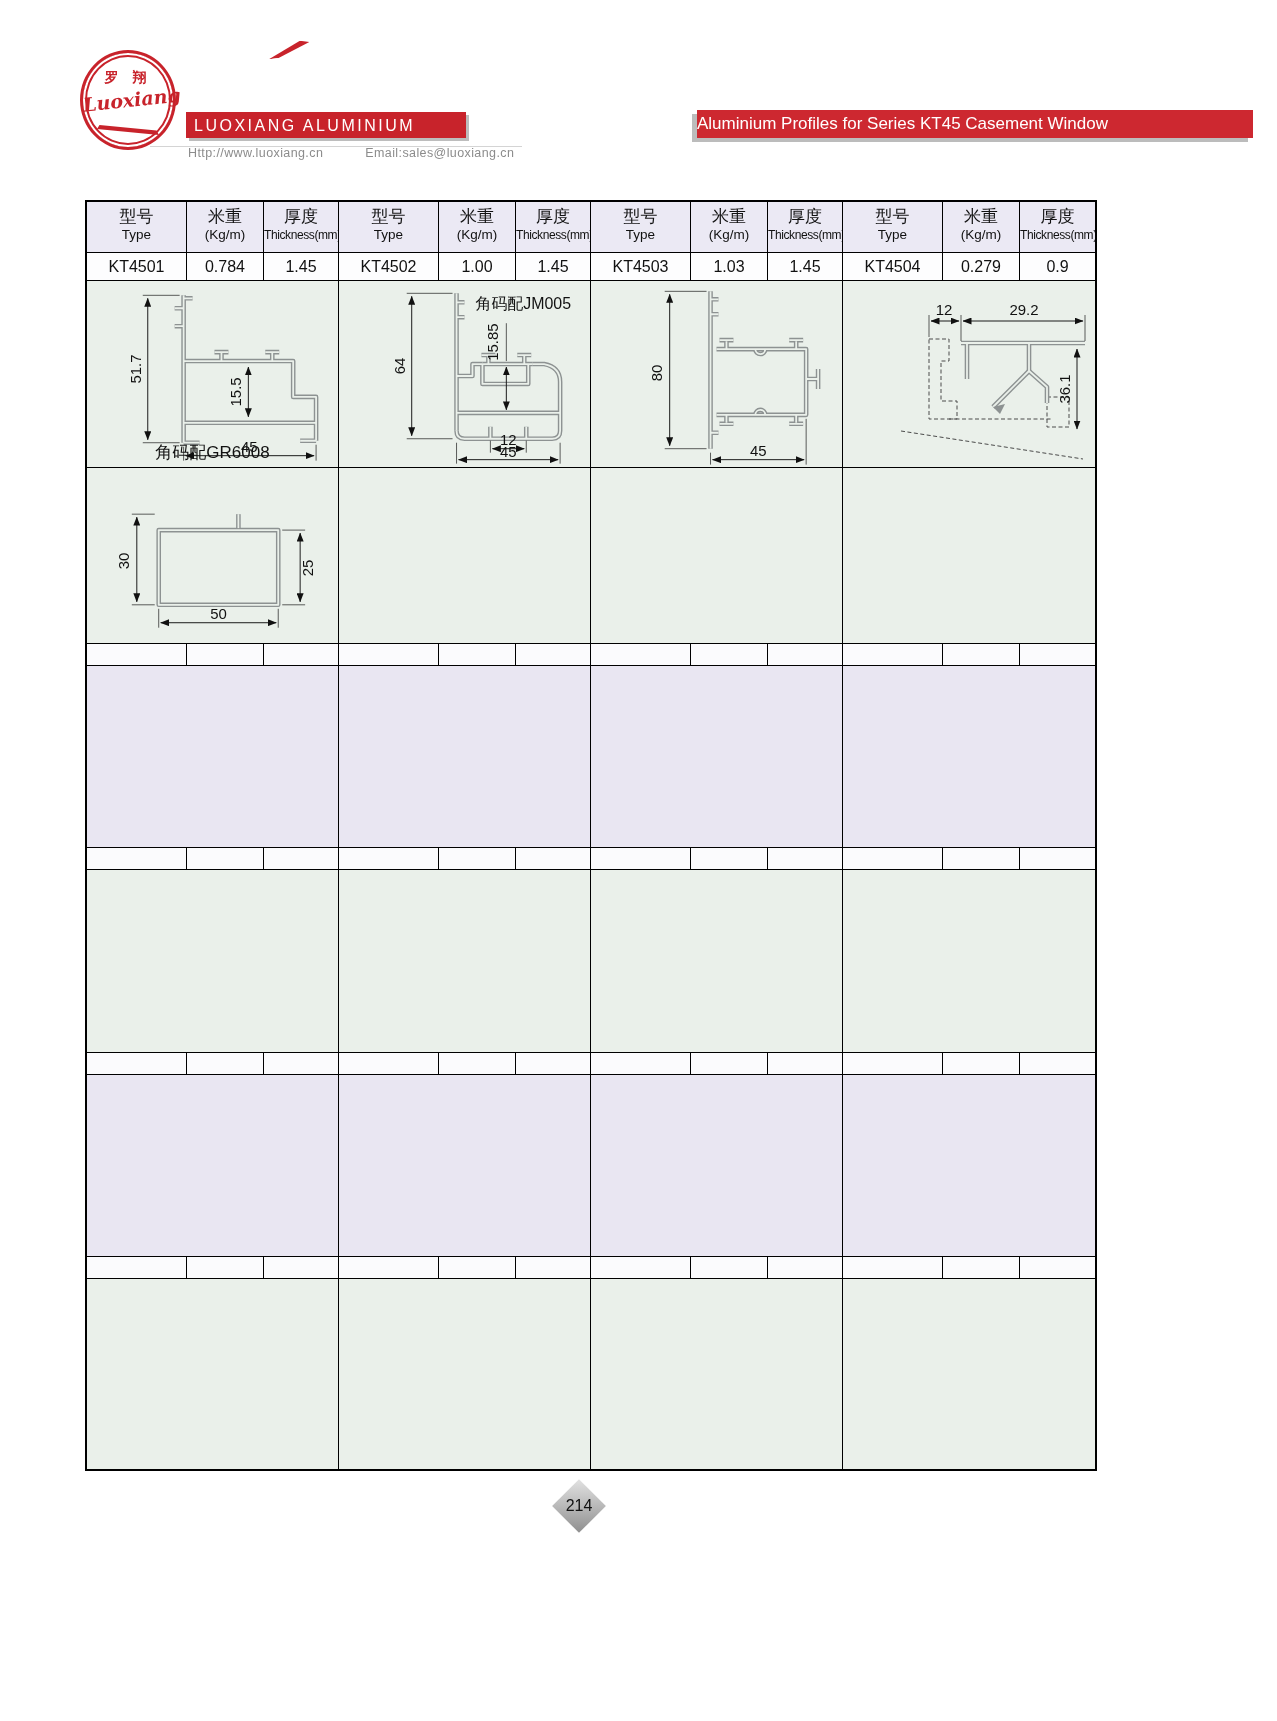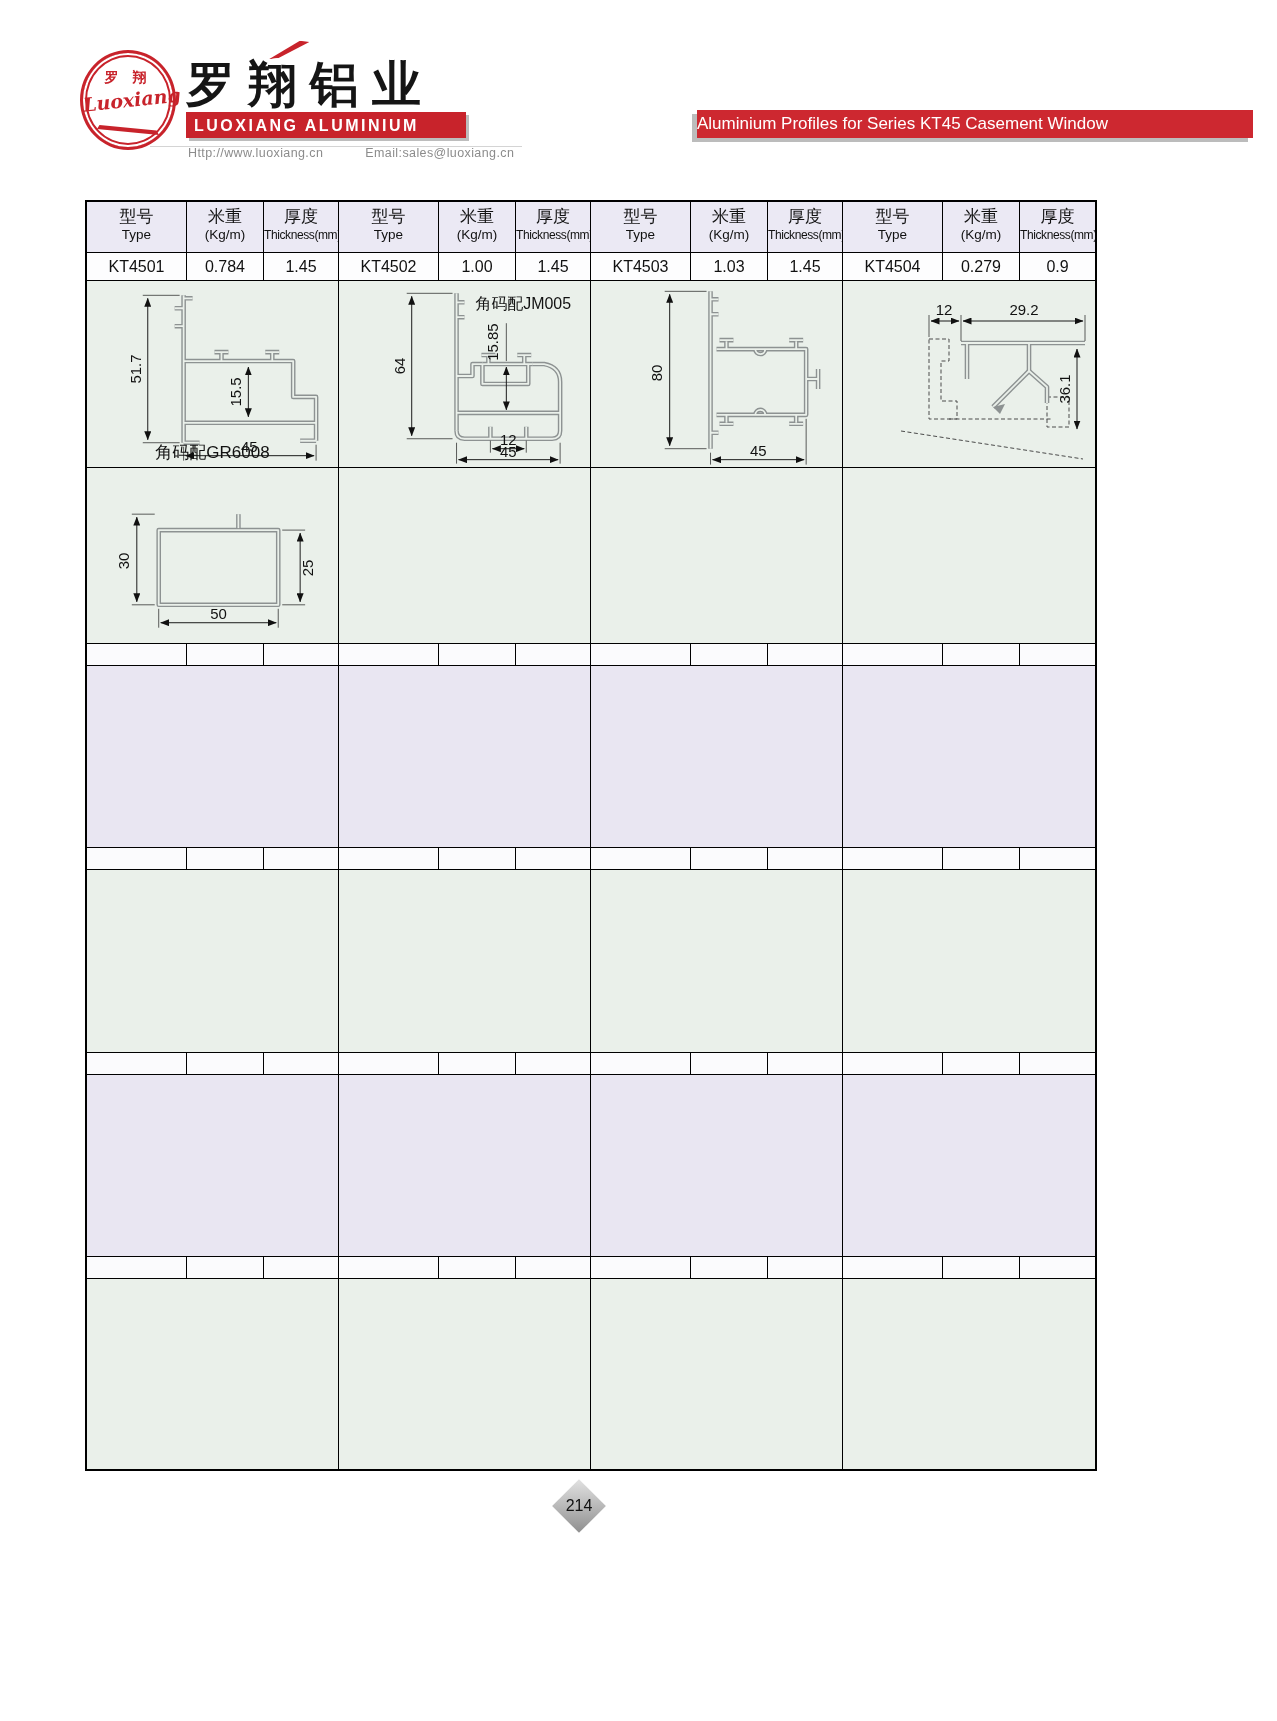--- a/index.html
+++ b/index.html
@@ -13,21 +13,21 @@
   .logo-cn{margin-top:16px;font-size:14px;font-weight:bold;color:#c8232b;letter-spacing:5px;}
   .logo-script{font-family:"DejaVu Serif",serif;font-style:italic;font-weight:bold;
       font-size:19px;color:#c8232b;transform:rotate(-6deg);margin-top:2px;}
   .logo-swoosh{position:absolute;left:14px;bottom:12px;width:62px;height:10px;background:#c8232b;
       clip-path:polygon(0 40%,100% 100%,96% 55%,4% 0);}
   .brand-cn{position:absolute;left:186px;top:52px;font-size:49px;font-weight:bold;color:#151515;
       letter-spacing:13px;white-space:nowrap;}
   .brand-accent{position:absolute;left:268px;top:42px;width:42px;height:15px;background:#c8232b;
       clip-path:polygon(0 100%,78% 0,100% 14%,22% 100%);transform:rotate(-6deg);}
   .brand-bar{position:absolute;left:186px;top:112px;width:272px;height:26px;background:#c8232b;
-      color:#fff;font-size:16px;font-weight:bold;letter-spacing:2.5px;line-height:27px;
+      color:#fff;font-size:16px;font-weight:normal;letter-spacing:2.5px;line-height:27px;
       padding-left:8px;box-shadow:3px 3px 0 #bdbdbd;white-space:nowrap;}
   .brand-rule{position:absolute;left:150px;top:146px;width:372px;height:1px;background:#d4d4d4;}
   .brand-contact{position:absolute;left:188px;top:146px;font-size:12.5px;color:#8c8c8c;
       letter-spacing:0.4px;}
   .brand-contact span{margin-right:42px;}
 
   .title-cn{position:absolute;right:186px;top:68px;font-size:30px;font-weight:bold;color:#0d0d0d;
       letter-spacing:1px;white-space:nowrap;}
   .title-bar{position:absolute;left:697px;right:0;top:110px;height:28px;background:#cd2830;
       color:#fff;font-size:17px;line-height:28px;text-align:left;box-shadow:-5px 4px 0 #bcbcbc;
@@ -81,21 +81,20 @@
 </svg>
 
 <div class="page">
 
   <div class="logo-circle">
     <div class="logo-cn">罗 翔</div>
     <div class="logo-script">Luoxiang</div>
     <div class="logo-swoosh"></div>
   </div>
 
-  <div class="brand-cn">罗翔铝业</div>
   <div class="brand-accent"></div>
   <div class="brand-bar">LUOXIANG ALUMINIUM</div>
   <div class="brand-rule"></div>
   <div class="brand-contact">
     <span>Http://www.luoxiang.cn</span><span>Email:sales@luoxiang.cn</span>
   </div>
 
   <div class="title-bar">Aluminium Profiles for Series KT45 Casement Window</div>
 
   <div class="tbl">

